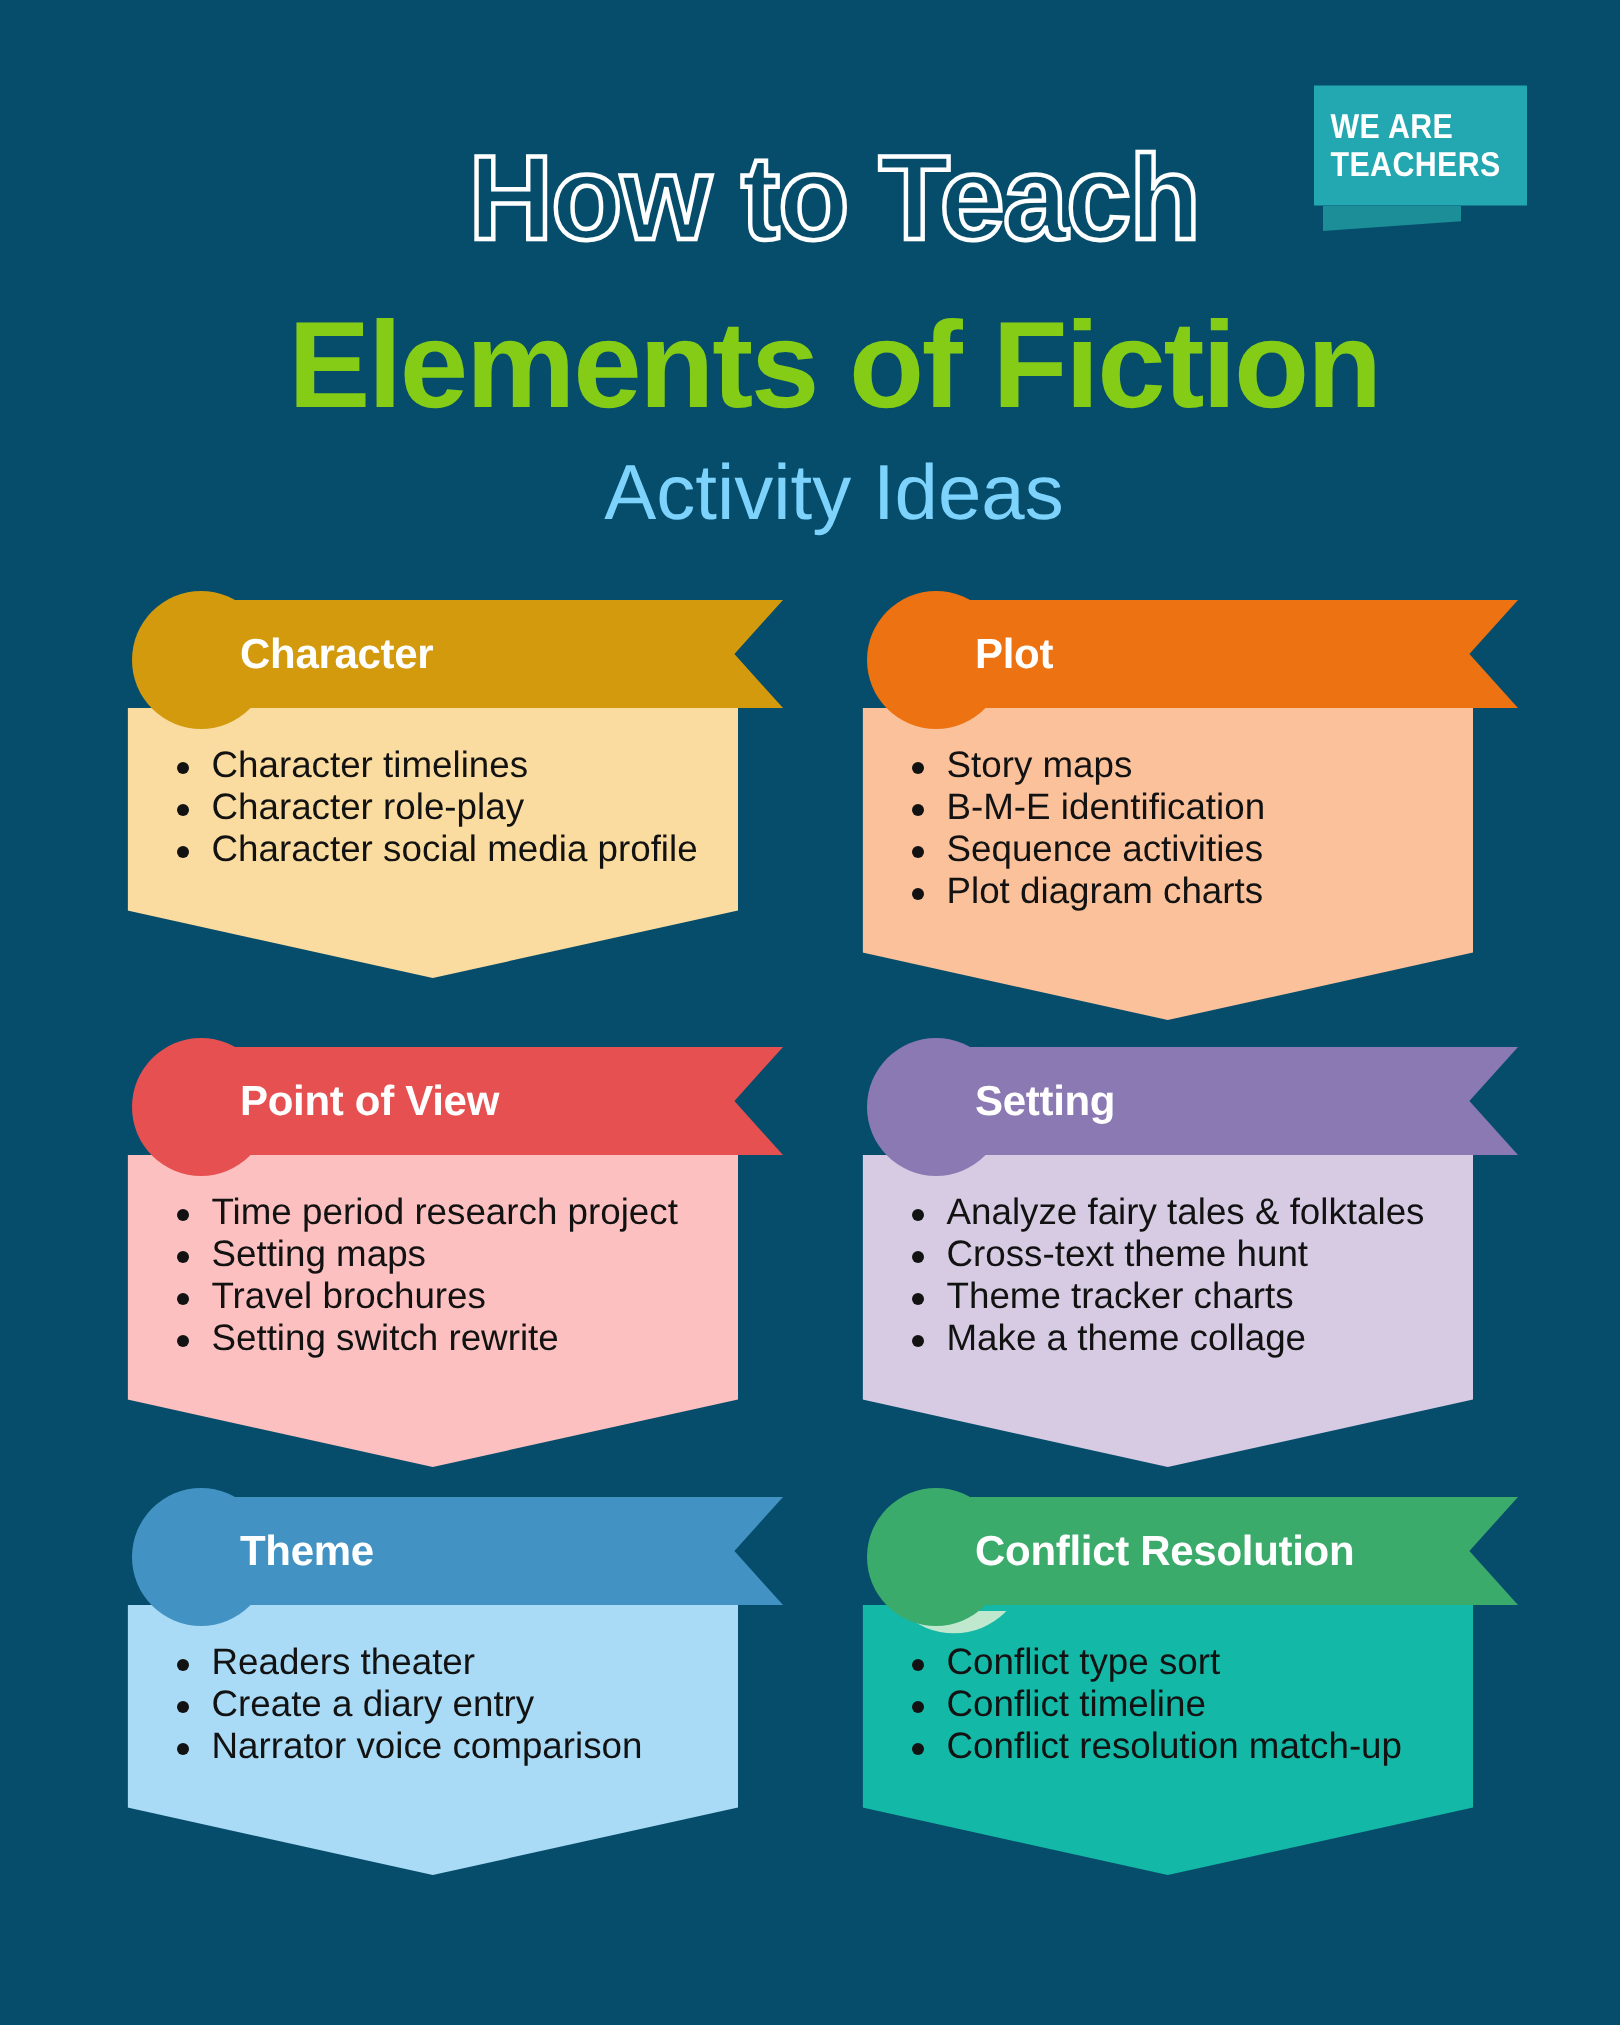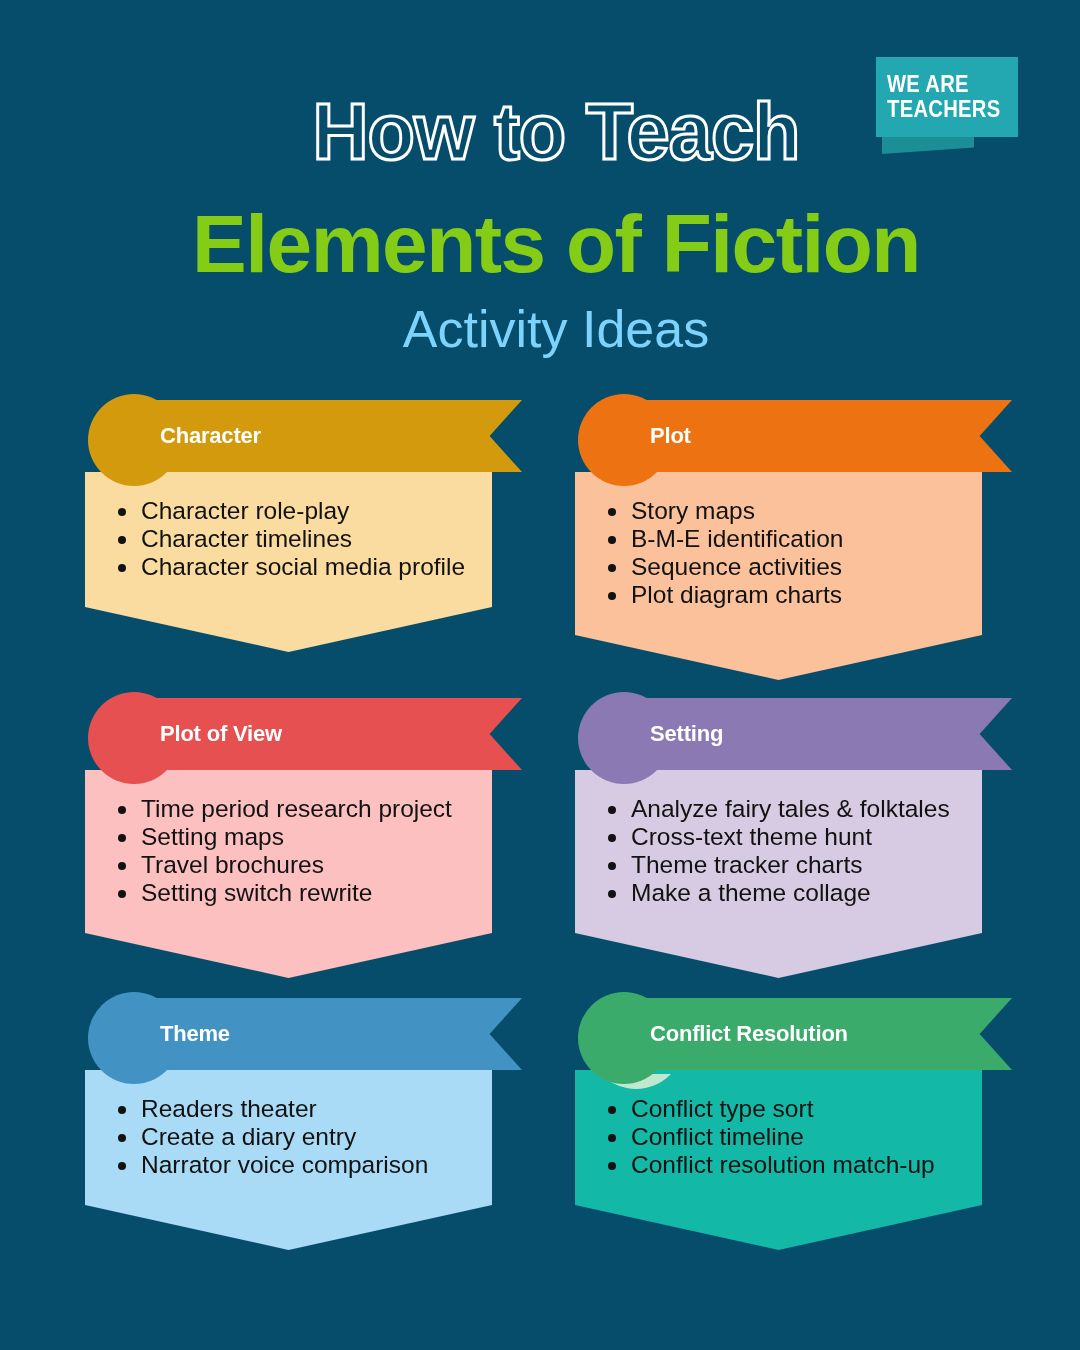--- a/index.html
+++ b/index.html
@@ -85,21 +85,21 @@
   }
   .ribbon-solid{
     position:absolute;left:75px;top:0;
     width:405px;height:72px;z-index:2;
     clip-path:polygon(0 0, 100% 0, 92% 50%, 100% 100%, 0 100%);
   }
   .ribbon-title{
     position:absolute;left:118px;top:0;height:72px;
     display:flex;align-items:center;
     z-index:6;
-    color:#ffffff;font-weight:bold;font-size:22px;
+    color:#ffffff;font-weight:bold;font-size:28px;
     letter-spacing:-0.2px;
     font-family:"Liberation Sans", sans-serif;
     white-space:nowrap;
   }
 
   .body{
     position:absolute;left:43px;top:72px;
     width:407px;
     z-index:1;
     padding:26px 20px 0 22px;
@@ -147,22 +147,22 @@
 
   <div id="cards-host">
       <div class="card" style="left: 42px; top: 400px;">
         <div class="ribbon-solid" style="background:#d39a0d"></div>
         <div class="ring"></div>
         <div class="ring-low" style="background:#fbdca0"></div>
         <div class="circle" style="background:#d39a0d"></div>
         <div class="ribbon-title">Character</div>
         <div class="body" style="background:#fbdca0">
           <ul class="items">
+            <li>Character timelines</li>
             <li>Character role-play</li>
-            <li>Character timelines</li>
             <li>Character social media profile</li>
           </ul>
         </div>
       </div>
       <div class="card" style="left: 532px; top: 400px;">
         <div class="ribbon-solid" style="background:#ed7211"></div>
         <div class="ring"></div>
         <div class="ring-low" style="background:#fbc19b"></div>
         <div class="circle" style="background:#ed7211"></div>
         <div class="ribbon-title">Plot</div>
@@ -173,21 +173,21 @@
             <li>Sequence activities</li>
             <li>Plot diagram charts</li>
           </ul>
         </div>
       </div>
       <div class="card" style="left: 42px; top: 698px;">
         <div class="ribbon-solid" style="background:#e65050"></div>
         <div class="ring"></div>
         <div class="ring-low" style="background:#fcc0c0"></div>
         <div class="circle" style="background:#e65050"></div>
-        <div class="ribbon-title">Plot of View</div>
+        <div class="ribbon-title">Point of View</div>
         <div class="body" style="background:#fcc0c0">
           <ul class="items">
             <li>Time period research project</li>
             <li>Setting maps</li>
             <li>Travel brochures</li>
             <li>Setting switch rewrite</li>
           </ul>
         </div>
       </div>
       <div class="card" style="left: 532px; top: 698px;">

